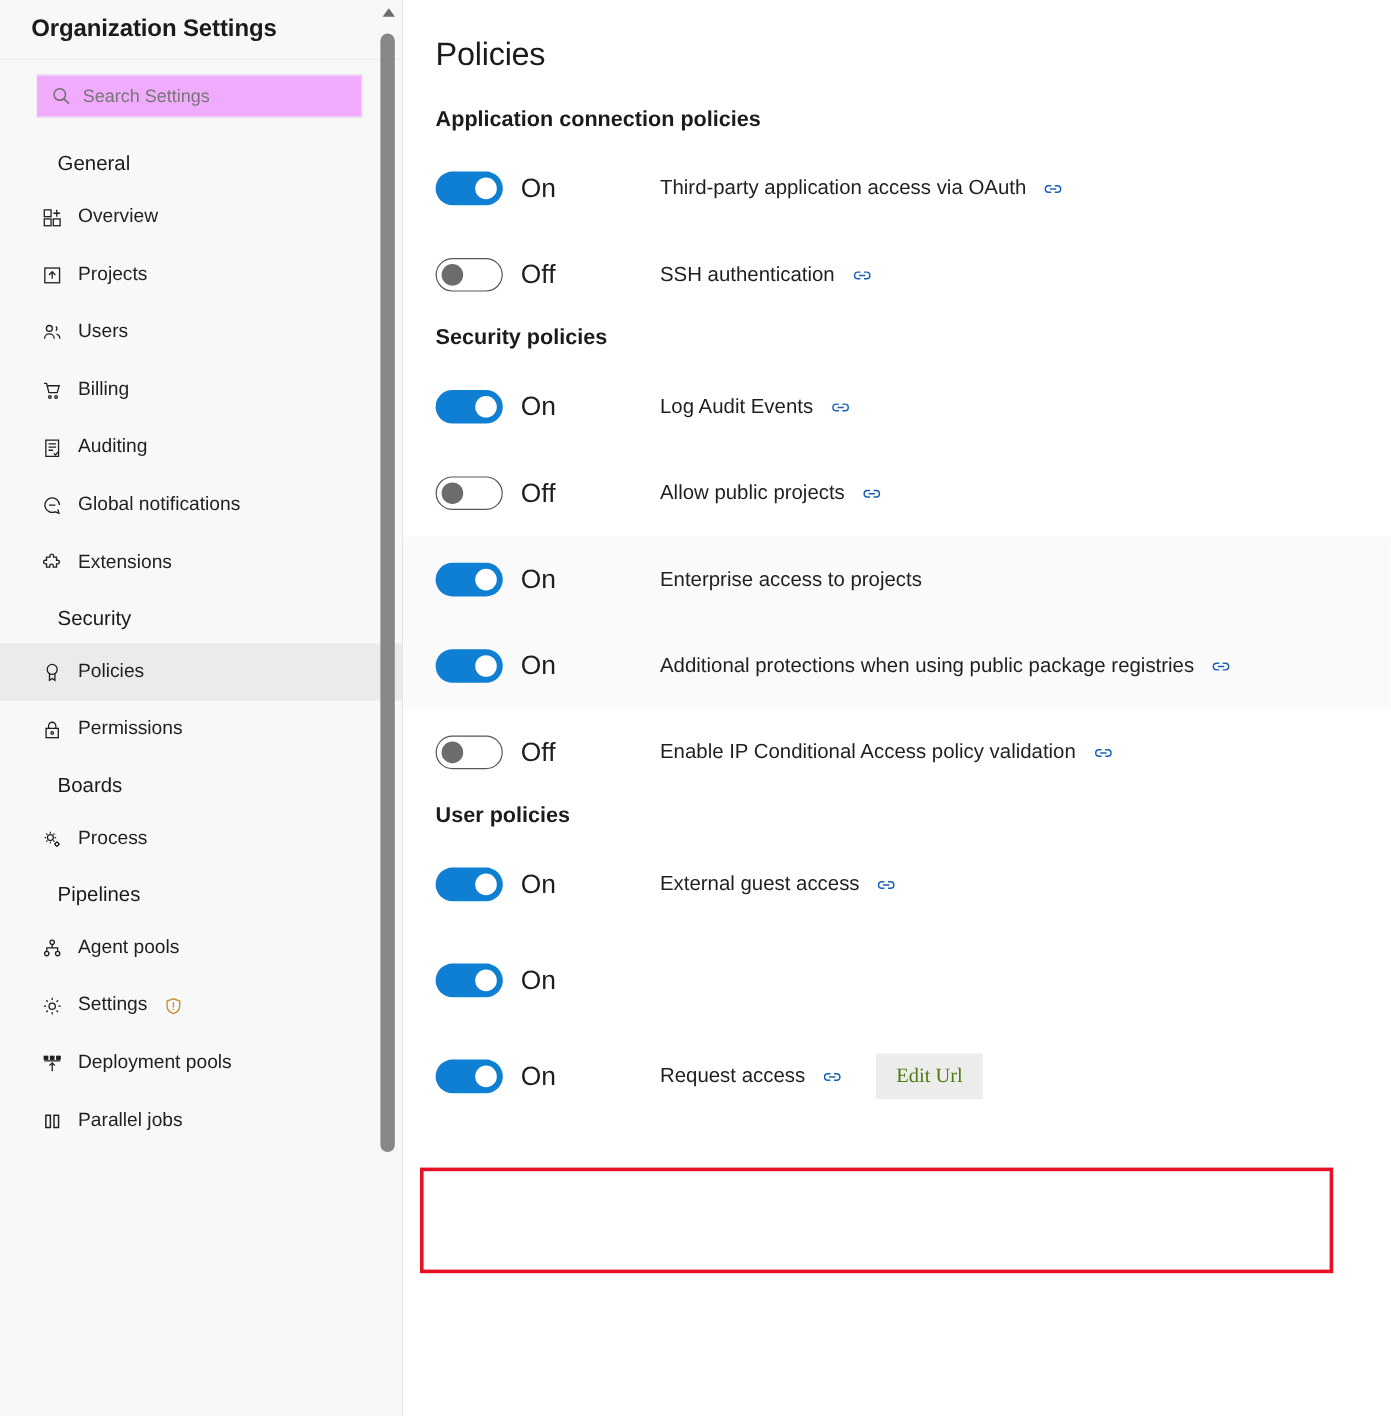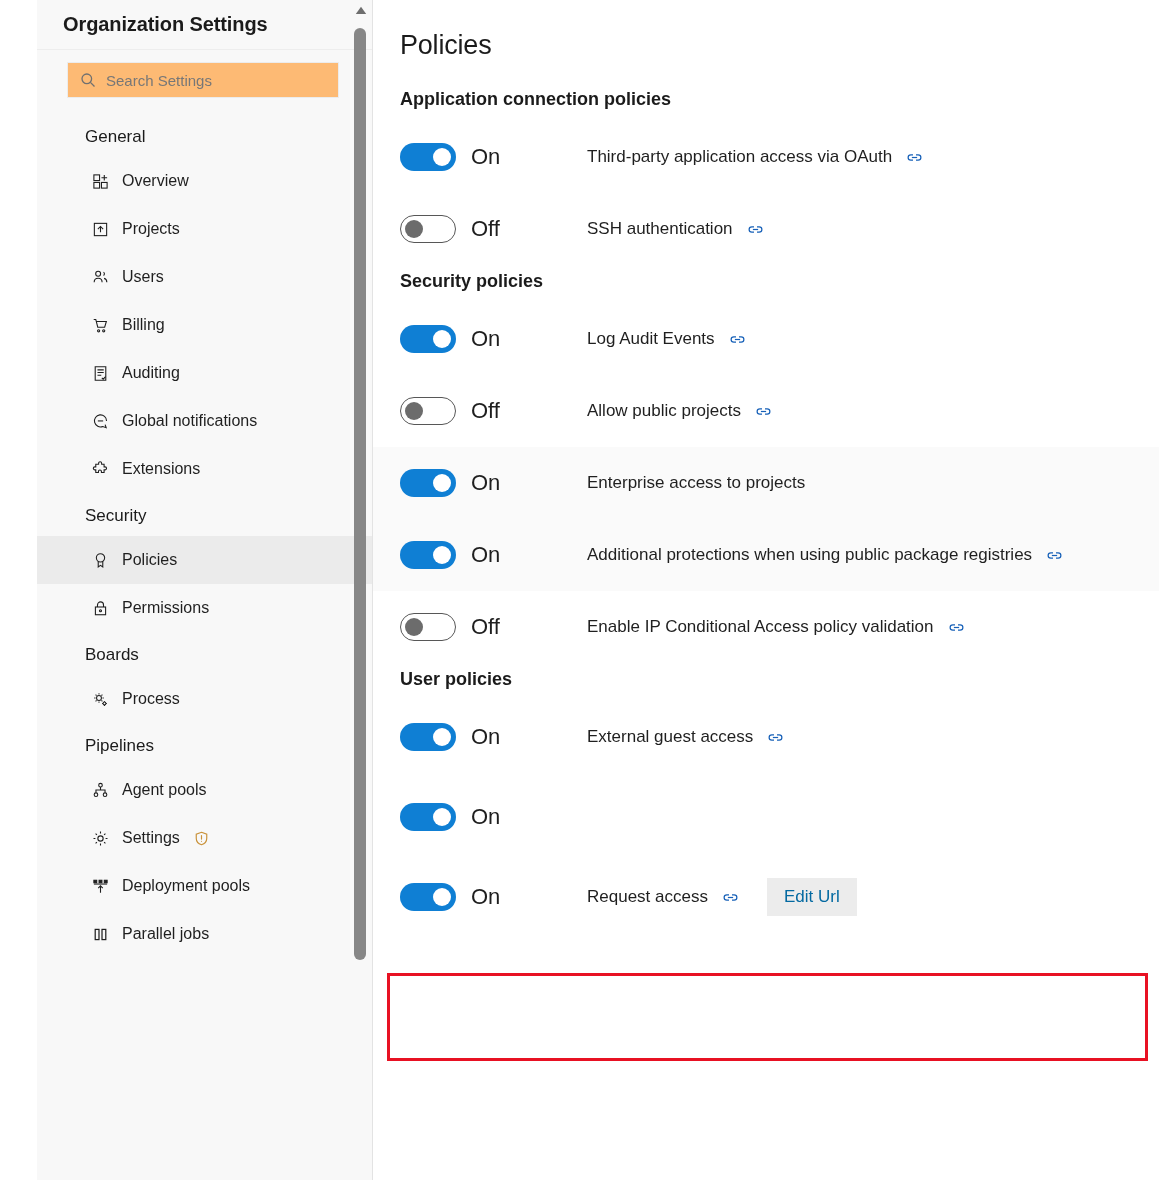--- a/index.html
+++ b/index.html
@@ -11,52 +11,51 @@
   }
   .app { position: relative; width: 1159px; height: 1180px; display: flex; }
 
   
   .sidebar {
     position: relative;
     width: 336px; height: 1180px;
     background: #f8f8f8;
     flex: 0 0 336px;
     overflow: hidden;
-    margin-left: 37px;
   }
   .sb-header {
     height: 50px;
     display: flex; align-items: center;
     padding: 0 0 0 26px;
     border-bottom: 1px solid #ededed;
   }
   .sb-title { font-size: 20px; font-weight: bold; color: #1b1b1b; letter-spacing: -0.1px; }
 
   .search-wrap { padding: 12px 34px 10px 30px; }
   .search-box {
-    height: 36px; background: #fdba74;
+    height: 36px; background: #f0abfc;
     display: flex; align-items: center; gap: 10px;
     padding: 0 12px; border: 1px solid #ececec;
   }
   .search-box .mag { flex: 0 0 16px; color: #707070; display: flex; }
   .search-input {
     border: none; outline: none; background: transparent;
     font-family: "Liberation Sans", sans-serif;
     font-size: 15px; color: #6a6a6a; width: 100%;
   }
   .search-input::placeholder { color: #777; opacity: 1; }
 
   .nav { padding-top: 6px; }
   .nav-group-title {
     font-size: 17px; font-weight: normal; color: #1b1b1b;
     padding: 13px 0 10px 48px;
   }
   .nav-item {
     display: flex; align-items: center; gap: 13px;
-    height: 48px; padding-left: 76px;
+    height: 48px; padding-left: 56px;
     font-size: 16px; color: #1f1f1f; cursor: pointer;
     position: relative;
   }
   .nav-item.selected { background: #ebebeb; }
   .nav-item .ico {
     flex: 0 0 18px; width: 18px; height: 18px;
     display: flex; align-items: center; justify-content: center;
     color: #1f1f1f; margin-left: -22px;
   }
   .nav-item .lbl { white-space: nowrap; }
@@ -125,22 +124,22 @@
     font-size: 17px; color: #1f1f1f;
     display: flex; align-items: center; gap: 15px;
     white-space: nowrap;
     justify-content: space-between;
   }
   .link-icon { display: inline-flex; align-items: center; cursor: pointer; }
 
   .edit-url-btn {
     margin-left: 14px;
     background: #ececec; border: none;
-    color: #0369a1;
-    font-family: Liberation Sans, sans-serif;
+    color: #4d7c0f;
+    font-family: Liberation Serif, serif;
     font-size: 17px;
     padding: 9px 17px;
     cursor: not-allowed;
   }
 
   
   .annotation-box {
     position: absolute;
     left: 14px; top: 973px;
     width: 761px; height: 88px;

